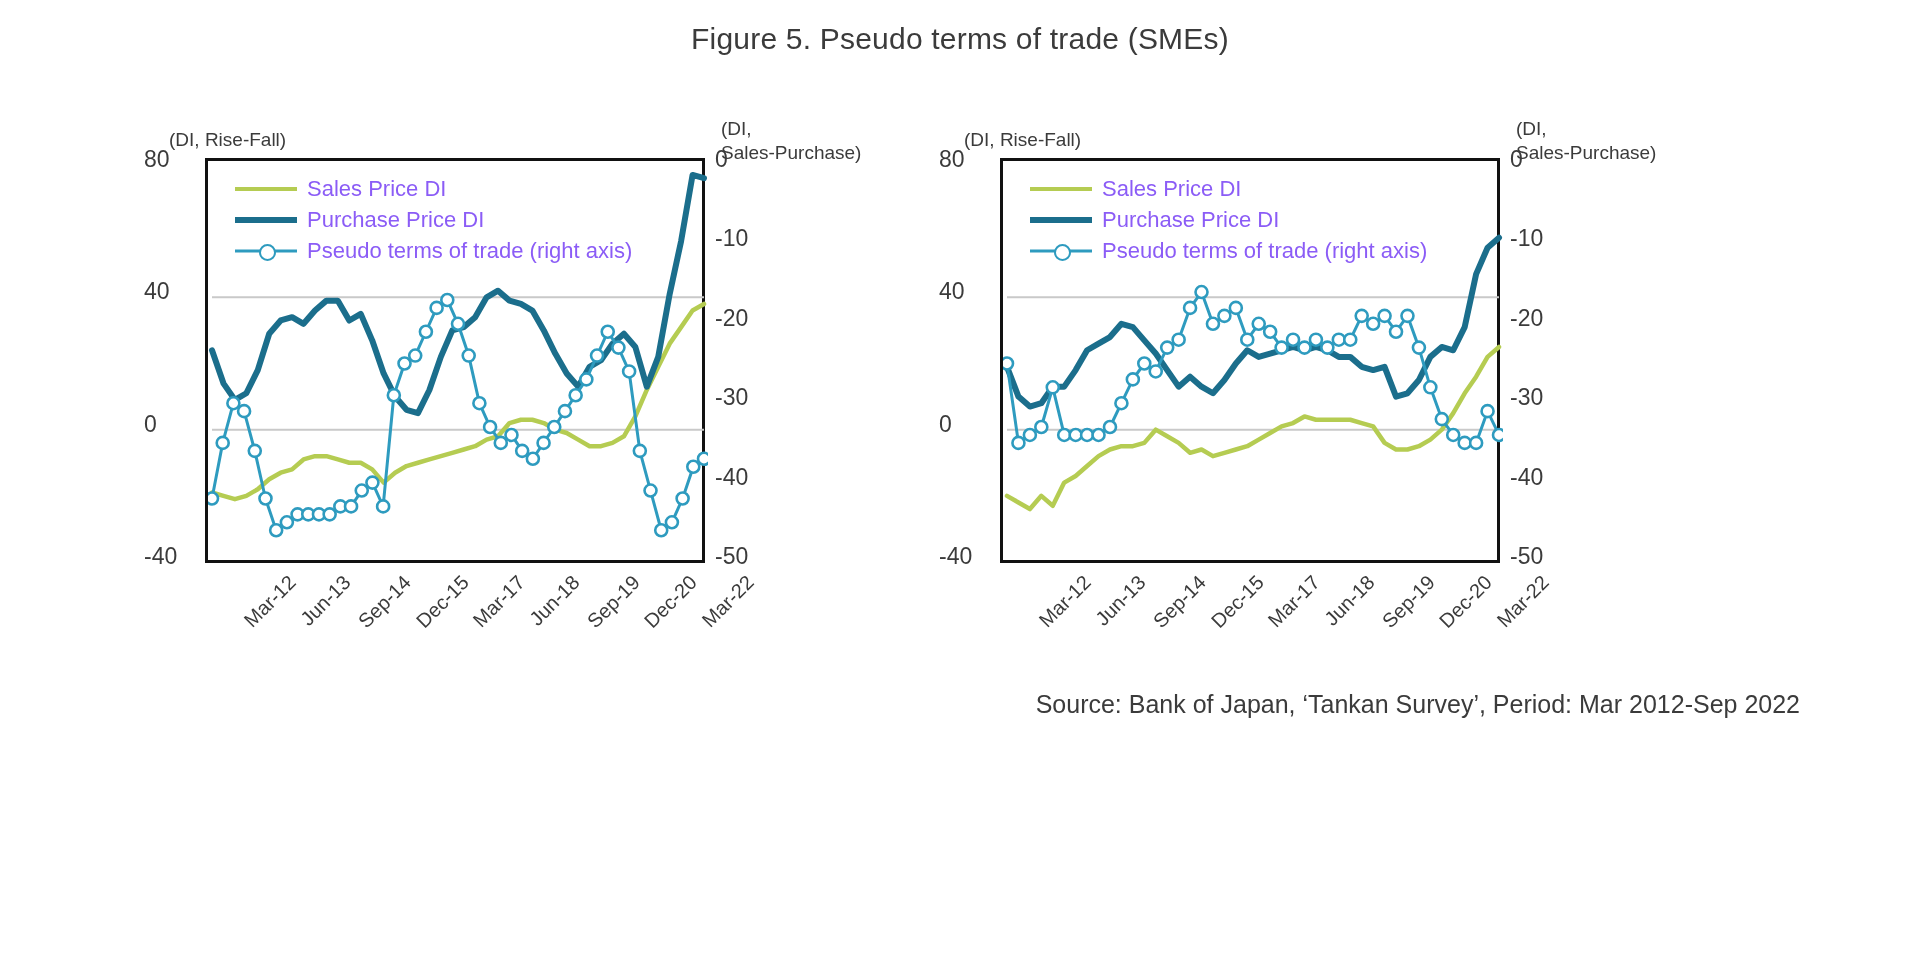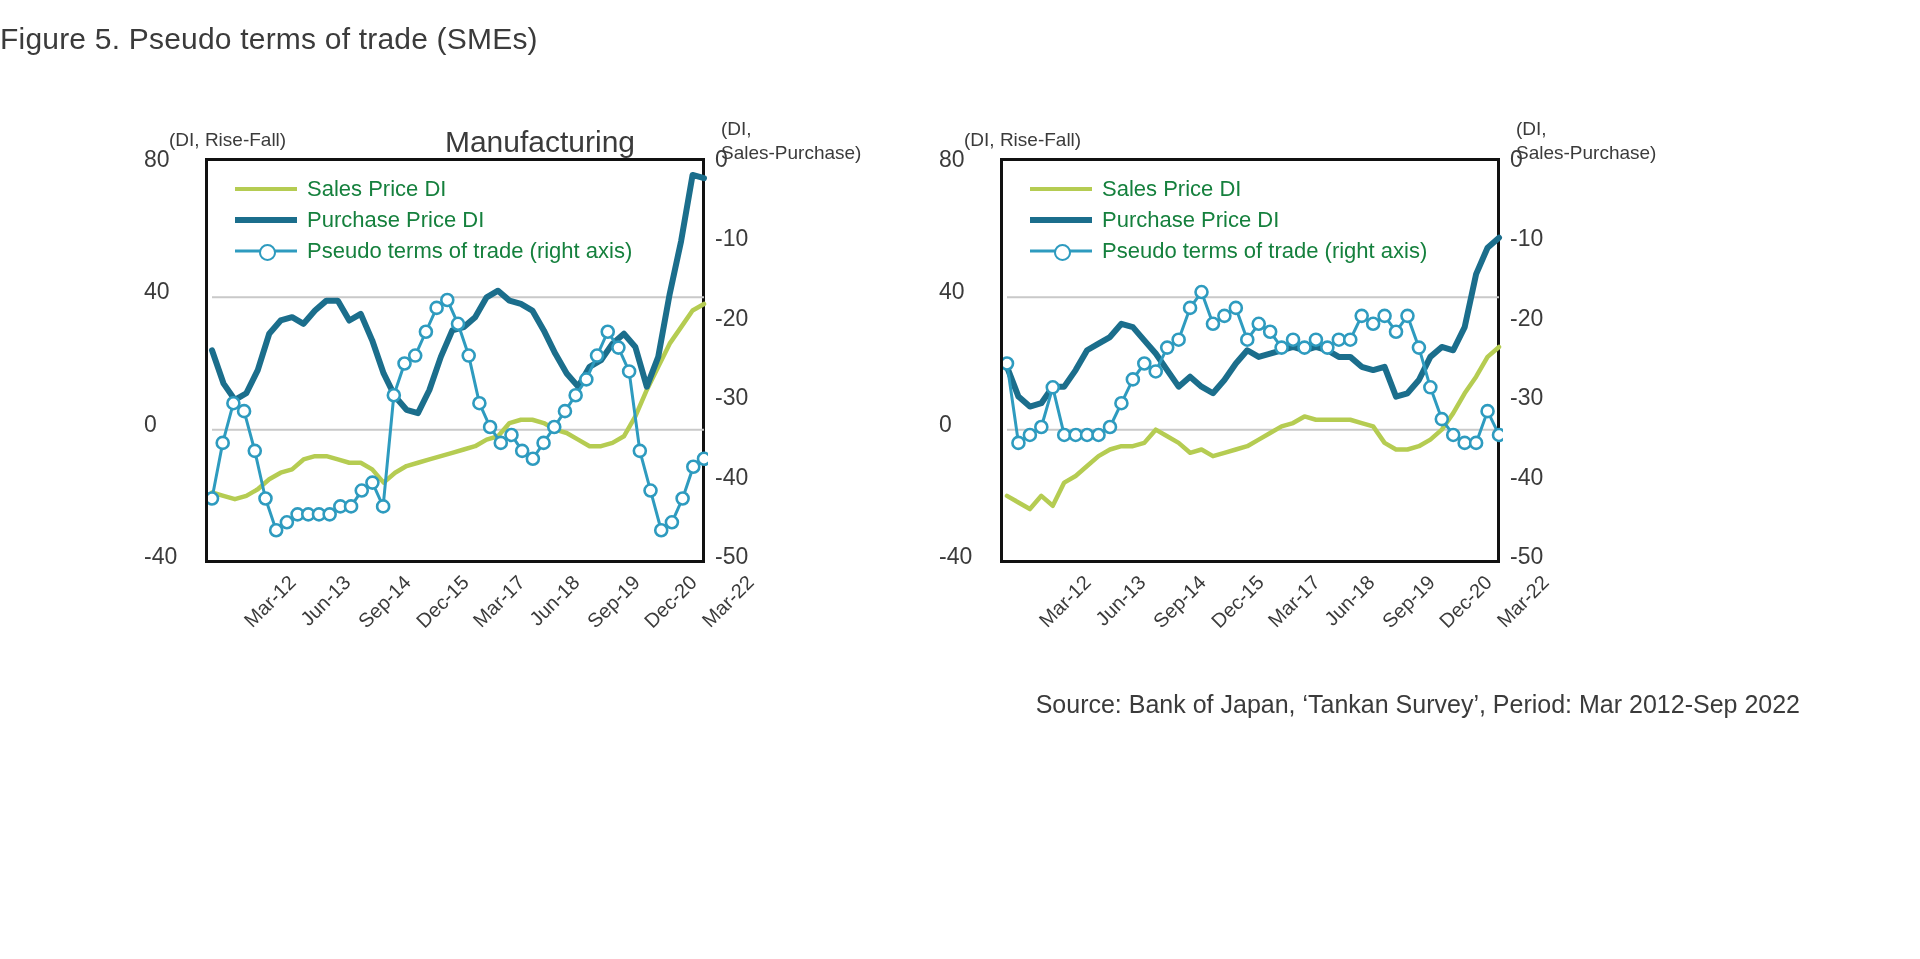--- a/index.html
+++ b/index.html
@@ -13,21 +13,21 @@
     font-family: "Liberation Sans", sans-serif;
     color: #2b2b2b;
     position: relative;
     overflow: hidden;
   }
   .figure-title {
     position: absolute;
     top: 22px;
     left: 0;
     width: 1920px;
-    text-align: left;
+    text-align: center;
     font-size: 30px;
     color: #3b3b3b;
     letter-spacing: 0.2px;
   }
   .panel {
     position: absolute;
     top: 125px;
     width: 860px;
     height: 640px;
   }
@@ -82,21 +82,21 @@
     color: #3b3b3b;
     transform: rotate(-45deg);
     transform-origin: right top;
     white-space: nowrap;
   }
   .legend {
     position: absolute;
     top: 50px;
     left: 85px;
     font-size: 22px;
-    color: #15803d;
+    color: #8b5cf6;
   }
   .legend-row {
     display: flex;
     align-items: center;
     height: 28px;
     margin-bottom: 3px;
   }
   .legend-swatch { width: 62px; height: 20px; position: relative; margin-right: 10px; }
   .legend-swatch .bar {
     position: absolute; top: 50%; left: 0; width: 62px; transform: translateY(-50%);
@@ -114,21 +114,20 @@
     color: #3b3b3b;
   }
 </style>
 </head>
 <body>
 
 <div class="figure-title">Figure 5. Pseudo terms of trade (SMEs)</div>
 
 <div class="panel left" id="panel-0">
   <div class="axis-caption left-cap">(DI, Rise-Fall)</div>
-  <div class="panel-title">Manufacturing</div>
   <div class="axis-caption right-cap">(DI,<br>Sales-Purchase)</div>
   <div class="plot">
       <svg width="500" height="405" viewBox="0 0 500 405">
         <line x1="4" y1="136.33333333333334" x2="496" y2="136.33333333333334" stroke="#c9c9c9" stroke-width="2"></line>
         <line x1="4" y1="268.6666666666667" x2="496" y2="268.6666666666667" stroke="#c9c9c9" stroke-width="2"></line>
         <path d="M4.00 331.52 L15.44 334.83 L26.88 338.14 L38.33 334.83 L49.77 328.22 L61.21 318.29 L72.65 311.68 L84.09 308.37 L95.53 298.44 L106.98 295.13 L118.42 295.13 L129.86 298.44 L141.30 301.75 L152.74 301.75 L164.19 308.37 L175.63 321.60 L187.07 311.68 L198.51 305.06 L209.95 301.75 L221.40 298.44 L232.84 295.13 L244.28 291.82 L255.72 288.52 L267.16 285.21 L278.60 278.59 L290.05 275.28 L301.49 262.05 L312.93 258.74 L324.37 258.74 L335.81 262.05 L347.26 268.67 L358.70 271.98 L370.14 278.59 L381.58 285.21 L393.02 285.21 L404.47 281.90 L415.91 275.28 L427.35 255.43 L438.79 228.97 L450.23 205.81 L461.67 182.65 L473.12 166.11 L484.56 149.57 L496.00 142.95" fill="none" stroke="#b5cc52" stroke-width="4.5" stroke-linejoin="round" stroke-linecap="round"></path>
         <path d="M4.00 189.27 L15.44 222.35 L26.88 238.89 L38.33 232.27 L49.77 209.12 L61.21 172.73 L72.65 159.49 L84.09 156.18 L95.53 162.80 L106.98 149.57 L118.42 139.64 L129.86 139.64 L141.30 159.49 L152.74 152.88 L164.19 179.34 L175.63 212.43 L187.07 235.58 L198.51 248.82 L209.95 252.13 L221.40 228.97 L232.84 195.88 L244.28 169.42 L255.72 166.11 L267.16 156.18 L278.60 136.33 L290.05 129.72 L301.49 139.64 L312.93 142.95 L324.37 149.57 L335.81 169.42 L347.26 192.57 L358.70 212.43 L370.14 225.66 L381.58 205.81 L393.02 199.19 L404.47 182.65 L415.91 172.73 L427.35 185.96 L438.79 225.66 L450.23 195.88 L461.67 133.02 L473.12 80.09 L484.56 13.93 L496.00 17.23" fill="none" stroke="#1b6e8c" stroke-width="6" stroke-linejoin="round" stroke-linecap="round"></path>
         <path d="M4.00 337.48 L14.70 281.90 L25.39 242.20 L36.09 250.14 L46.78 289.84 L57.48 337.48 L68.17 369.24 L78.87 361.30 L89.57 353.36 L100.26 353.36 L110.96 353.36 L121.65 353.36 L132.35 345.42 L143.04 345.42 L153.74 329.54 L164.43 321.60 L175.13 345.42 L185.83 234.26 L196.52 202.50 L207.22 194.56 L217.91 170.74 L228.61 146.92 L239.30 138.98 L250.00 162.80 L260.70 194.56 L271.39 242.20 L282.09 266.02 L292.78 281.90 L303.48 273.96 L314.17 289.84 L324.87 297.78 L335.57 281.90 L346.26 266.02 L356.96 250.14 L367.65 234.26 L378.35 218.38 L389.04 194.56 L399.74 170.74 L410.43 186.62 L421.13 210.44 L431.83 289.84 L442.52 329.54 L453.22 369.24 L463.91 361.30 L474.61 337.48 L485.30 305.72 L496.00 297.78" fill="none" stroke="#2e9bbf" stroke-width="3" stroke-linejoin="round" stroke-linecap="round"></path>
         <circle cx="4.00" cy="337.48" r="6" fill="#ffffff" stroke="#2e9bbf" stroke-width="2.6"></circle>
         <circle cx="14.70" cy="281.90" r="6" fill="#ffffff" stroke="#2e9bbf" stroke-width="2.6"></circle>

